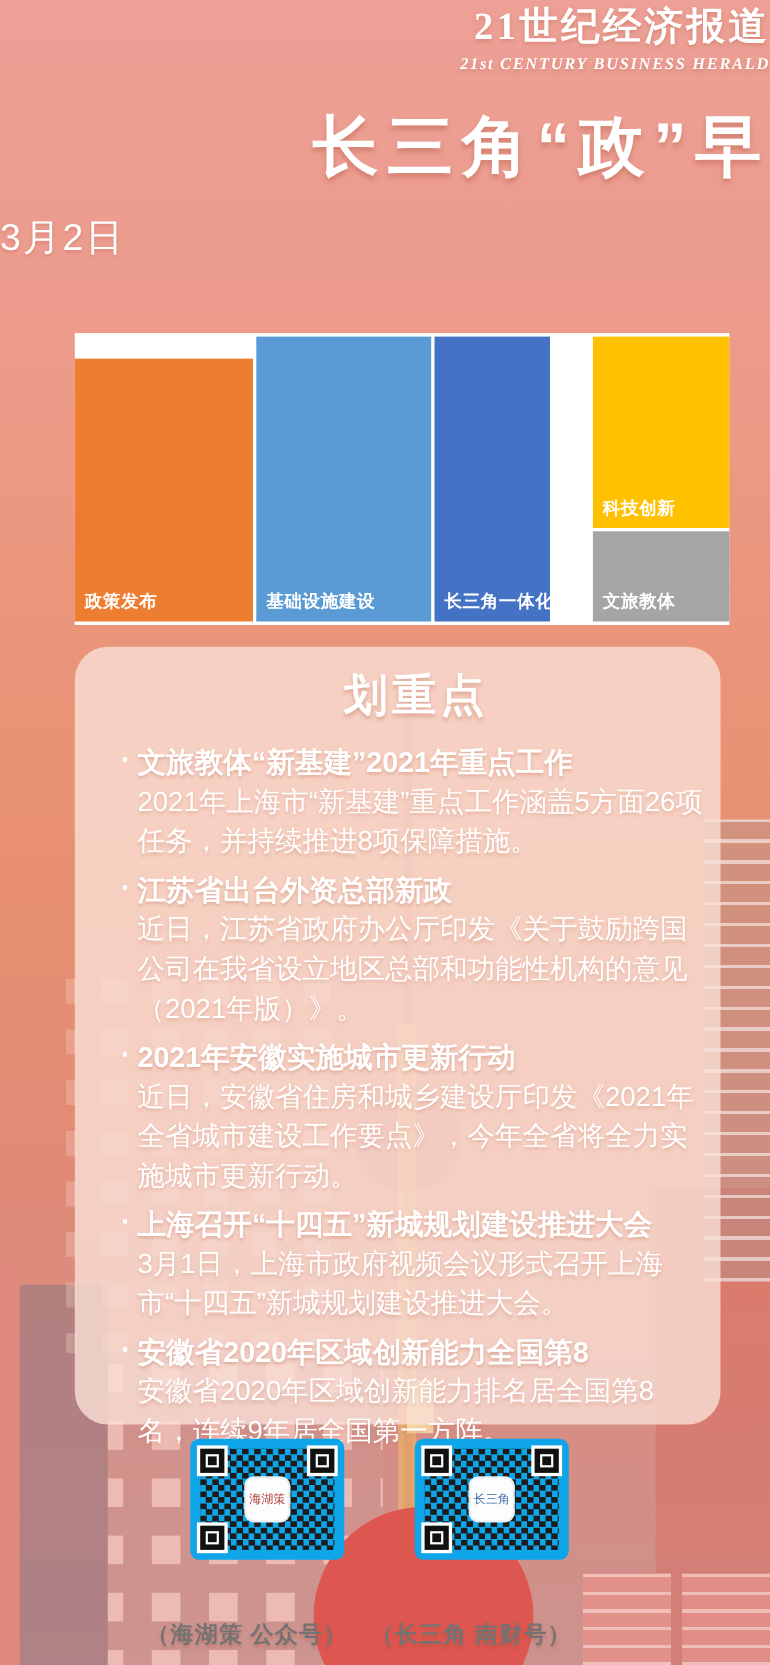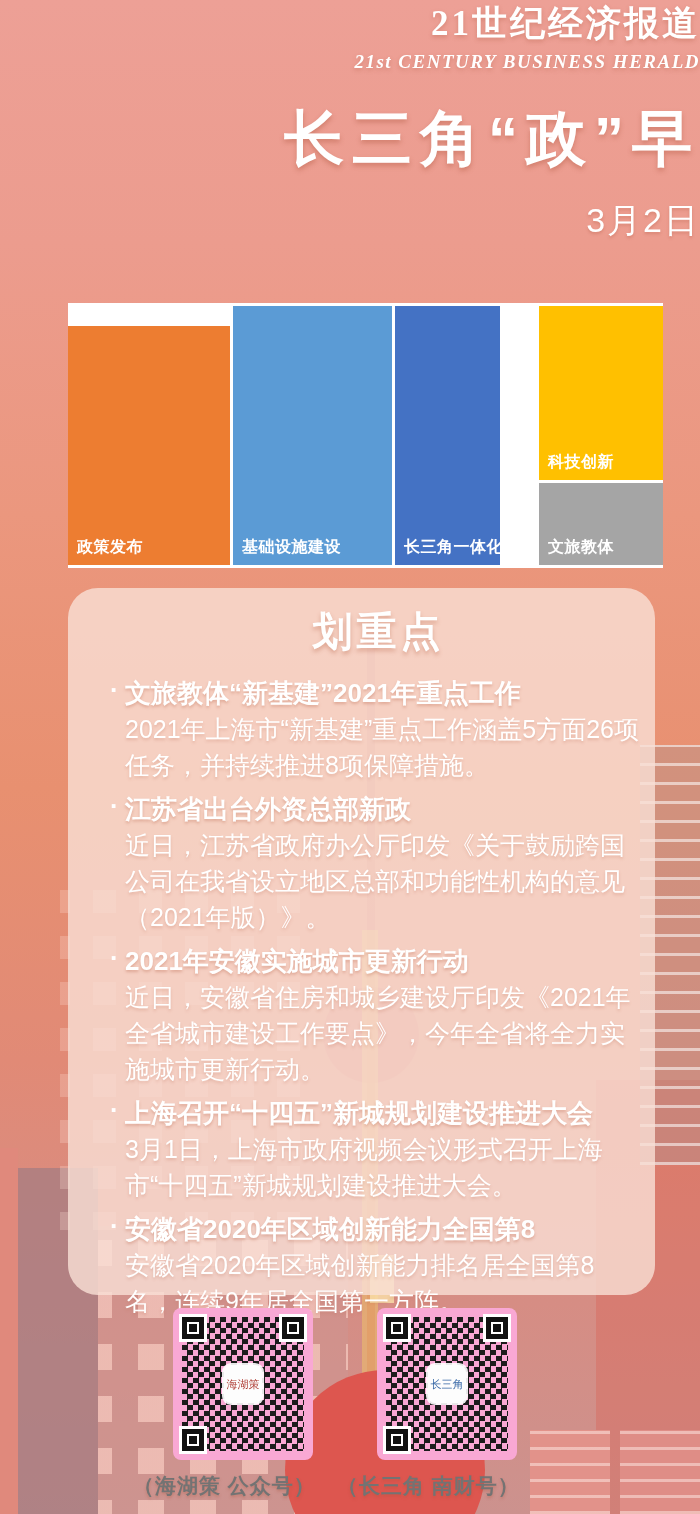--- a/index.html
+++ b/index.html
@@ -31,41 +31,41 @@
     rgba(170,150,150,.35);}
   .panel-br1{left:530px;top:1430px;width:80px;height:84px;background:
     repeating-linear-gradient(0deg,rgba(255,235,230,.5) 0 3px,rgba(0,0,0,0) 3px 16px),#e2928a;}
   .panel-br2{left:620px;top:1430px;width:80px;height:84px;background:
     repeating-linear-gradient(0deg,rgba(255,235,230,.5) 0 3px,rgba(0,0,0,0) 3px 16px),#df8d86;}
   .sq-yellow{left:370px;top:1255px;width:24px;height:48px;background:rgba(250,225,170,.8);}
   
   .content{position:relative;z-index:1;width:700px;height:1514px;color:#fff;}
   .logo{ text-align:right;text-shadow:0 2px 4px rgba(170,80,55,.35);font-family:Liberation Serif, serif;}
   .logo-cn{font-size:35px;font-weight:bold;letter-spacing:3px;}
-  .logo-en{font-size:19px;font-weight:bold;font-style:italic;letter-spacing:1.5px;margin-top:4px;}
+  .logo-en{font-size:15px;font-weight:bold;font-style:italic;letter-spacing:1.5px;margin-top:4px;}
   .main-title{ text-align:right;margin-top:26px;font-size:60px;font-weight:700;letter-spacing:8px; text-shadow:0 3px 5px rgba(170,80,55,.4);}
-  .date-line{ text-align:right;margin-top:18px;font-size:34px;font-weight:400;letter-spacing:2px; text-shadow:0 2px 3px rgba(170,80,55,.3);}
+  .date-line{ text-align:left;margin-top:18px;font-size:34px;font-weight:400;letter-spacing:2px; text-shadow:0 2px 3px rgba(170,80,55,.3);}
   
   .treemap{position:absolute;left:68px;top:303px;width:595px;height:265px;background:#fff;display:flex;gap:3px;padding:0;box-sizing:border-box;border-top:3px solid #fff;border-bottom:3px solid #fff;}
   .tm-col{display:flex;flex-direction:column;gap:3px;}
   .tm-tile{position:relative;}
   .tm-label{position:absolute;left:9px;bottom:7px;font-size:16px;font-weight:600;color:#fff; text-shadow:none;letter-spacing:.5px;white-space:nowrap;}
   .col1{width:162px;margin-top:20px;} .col2{width:159px;} .col3{width:105px;} .col4{flex:1;display:flex;flex-direction:column;gap:3px;padding-left:36px;}
   .t1{background:#ED7D31;height:100%;} .t2{background:#5B9BD5;height:100%;} .t3{background:#4472C4;height:100%;}
   .t4{background:#FFC000;height:174px;} .t5{background:#A5A5A5;flex:1;}
   
   .card{position:absolute;left:68px;top:588px;width:587px;height:707px;background:rgba(249,224,214,.8);border-radius:30px;box-sizing:border-box;padding:14px 14px 0 0;}
   .card-title{ text-align:center;font-size:40px;font-weight:900;letter-spacing:4px; text-shadow:0 3px 4px rgba(190,110,85,.45);margin-top:2px;margin-left:48px;}
   .items{margin-top:16px;}
   .item{position:relative;padding-left:57px;margin-bottom:8px;}
   .item-bullet{position:absolute;left:42px;top:0px;font-size:26px;font-weight:bold;}
   .item-title{font-size:26px;font-weight:bold;line-height:36px; text-shadow:0 2px 3px rgba(190,110,85,.4);white-space:nowrap;}
   .item-body{font-size:25px;font-weight:400;line-height:36px; text-shadow:0 2px 3px rgba(190,110,85,.3);}
   
-  .qr-box{position:absolute;width:140px;height:152px;background:#f9a8d4;border-radius:8px;box-sizing:border-box;}
+  .qr-box{position:absolute;width:140px;height:110px;background:#0ea5e9;border-radius:8px;box-sizing:border-box;}
   .qr1{left:173px;top:1308px;} .qr2{left:377px;top:1308px;}
   .qr-pattern{position:absolute;inset:9px;background:
     conic-gradient(#1c1c1c 25%, rgba(0,0,0,0) 0 50%, #1c1c1c 0 75%, rgba(0,0,0,0) 0) 0 0/11px 11px;}
   .finder{position:absolute;width:22px;height:22px;border:5px solid #111;background:#fff;box-shadow:0 0 0 3px #fff;box-sizing:border-box;}
   .finder::after{content:"";position:absolute;left:2px;top:2px;width:8px;height:8px;background:#111;}
   .f-tl{left:0;top:0;} .f-tr{right:0;top:0;} .f-bl{left:0;bottom:0;}
   .qr-badge{position:absolute;left:50%;top:50%;transform:translate(-50%,-50%);width:38px;height:38px;background:#fdfdfd;border-radius:7px;box-shadow:0 0 0 2px rgba(255,255,255,.9);display:flex;align-items:center;justify-content:center;font-size:11px;line-height:12px; text-align:center;}
   .badge1{color:#b04038;font-family:"Liberation Serif","DejaVu Serif",serif;}
   .badge2{color:#3a6aa8;font-family:"Liberation Serif","DejaVu Serif",serif;}
   .qr-label{position:absolute;top:1472px;width:220px; text-align:left;font-size:21px;font-weight:bold;letter-spacing:1px; text-shadow:0 2px 3px rgba(170,80,55,.35);color:#737373;}

